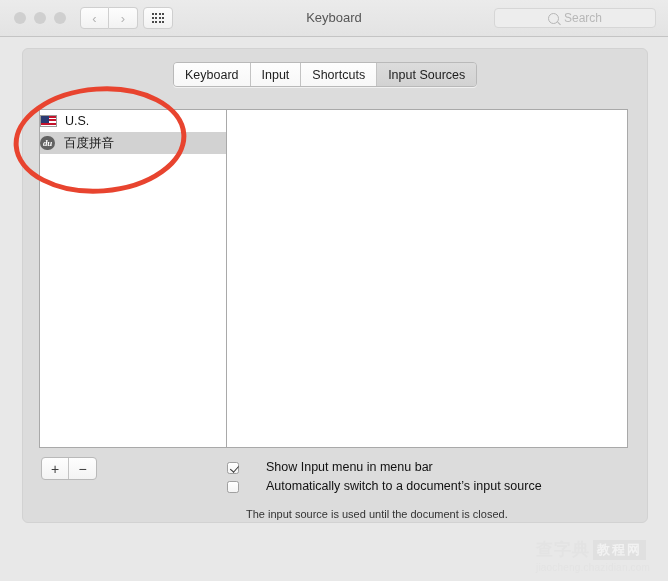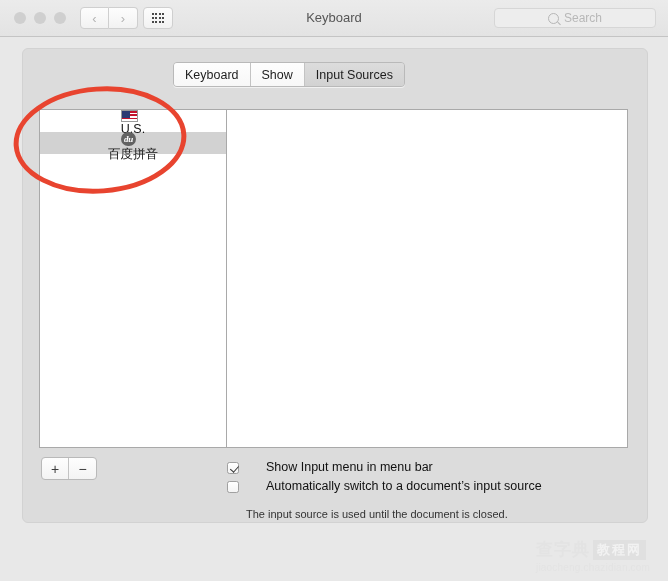--- a/index.html
+++ b/index.html
@@ -197,21 +197,20 @@
     border-right: 1px solid #a9a9a9;
     background: #ffffff;
   }
   .source-row {
     height: 22px;
     display: flex;
     align-items: center;
     font-size: 12.5px;
     color: #141414;
     box-sizing: border-box;
-    flex-direction: column;
   }
   .source-row.selected { background: #d2d2d2; }
 
   .flag-icon {
     width: 17px;
     height: 12px;
     margin-right: 8px;
     position: relative;
     overflow: hidden;
     border: 0.5px solid #9a9a9a;
@@ -410,21 +409,22 @@
     <div class="searchfield">
       <span class="mag"></span>
       <span class="search-placeholder">Search</span>
     </div>
   </div>
 
   <div class="pane"></div>
 
   <div class="tabbar">
     <div class="tab">Keyboard</div>
-    <div class="tab">Show</div>
+    <div class="tab">Input</div>
+    <div class="tab">Shortcuts</div>
     <div class="tab selected">Input Sources</div>
   </div>
 
   <div class="splitbox">
     <div class="sourcelist">
       <div class="source-row">
         <span class="flag-icon"></span>
         <span>U.S.</span>
       </div>
       <div class="source-row selected">

